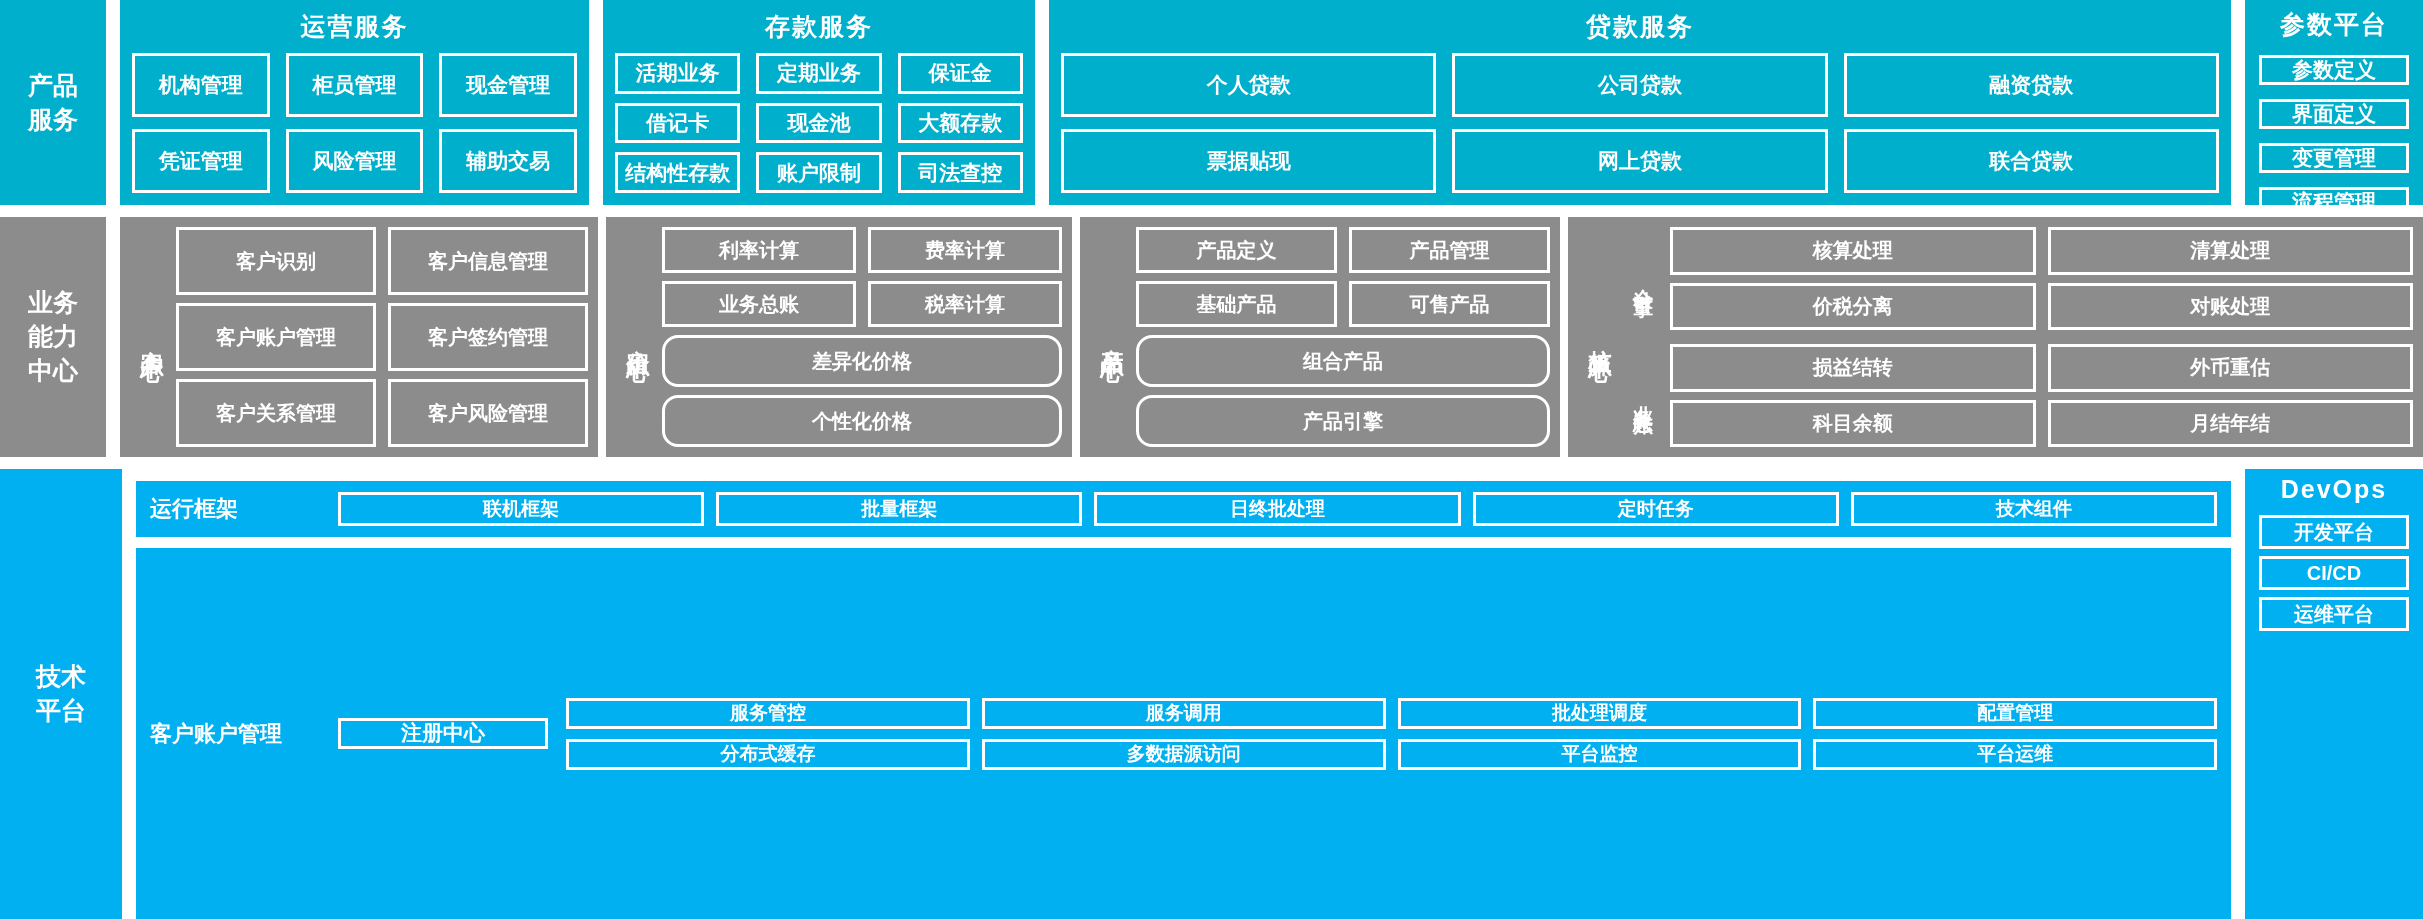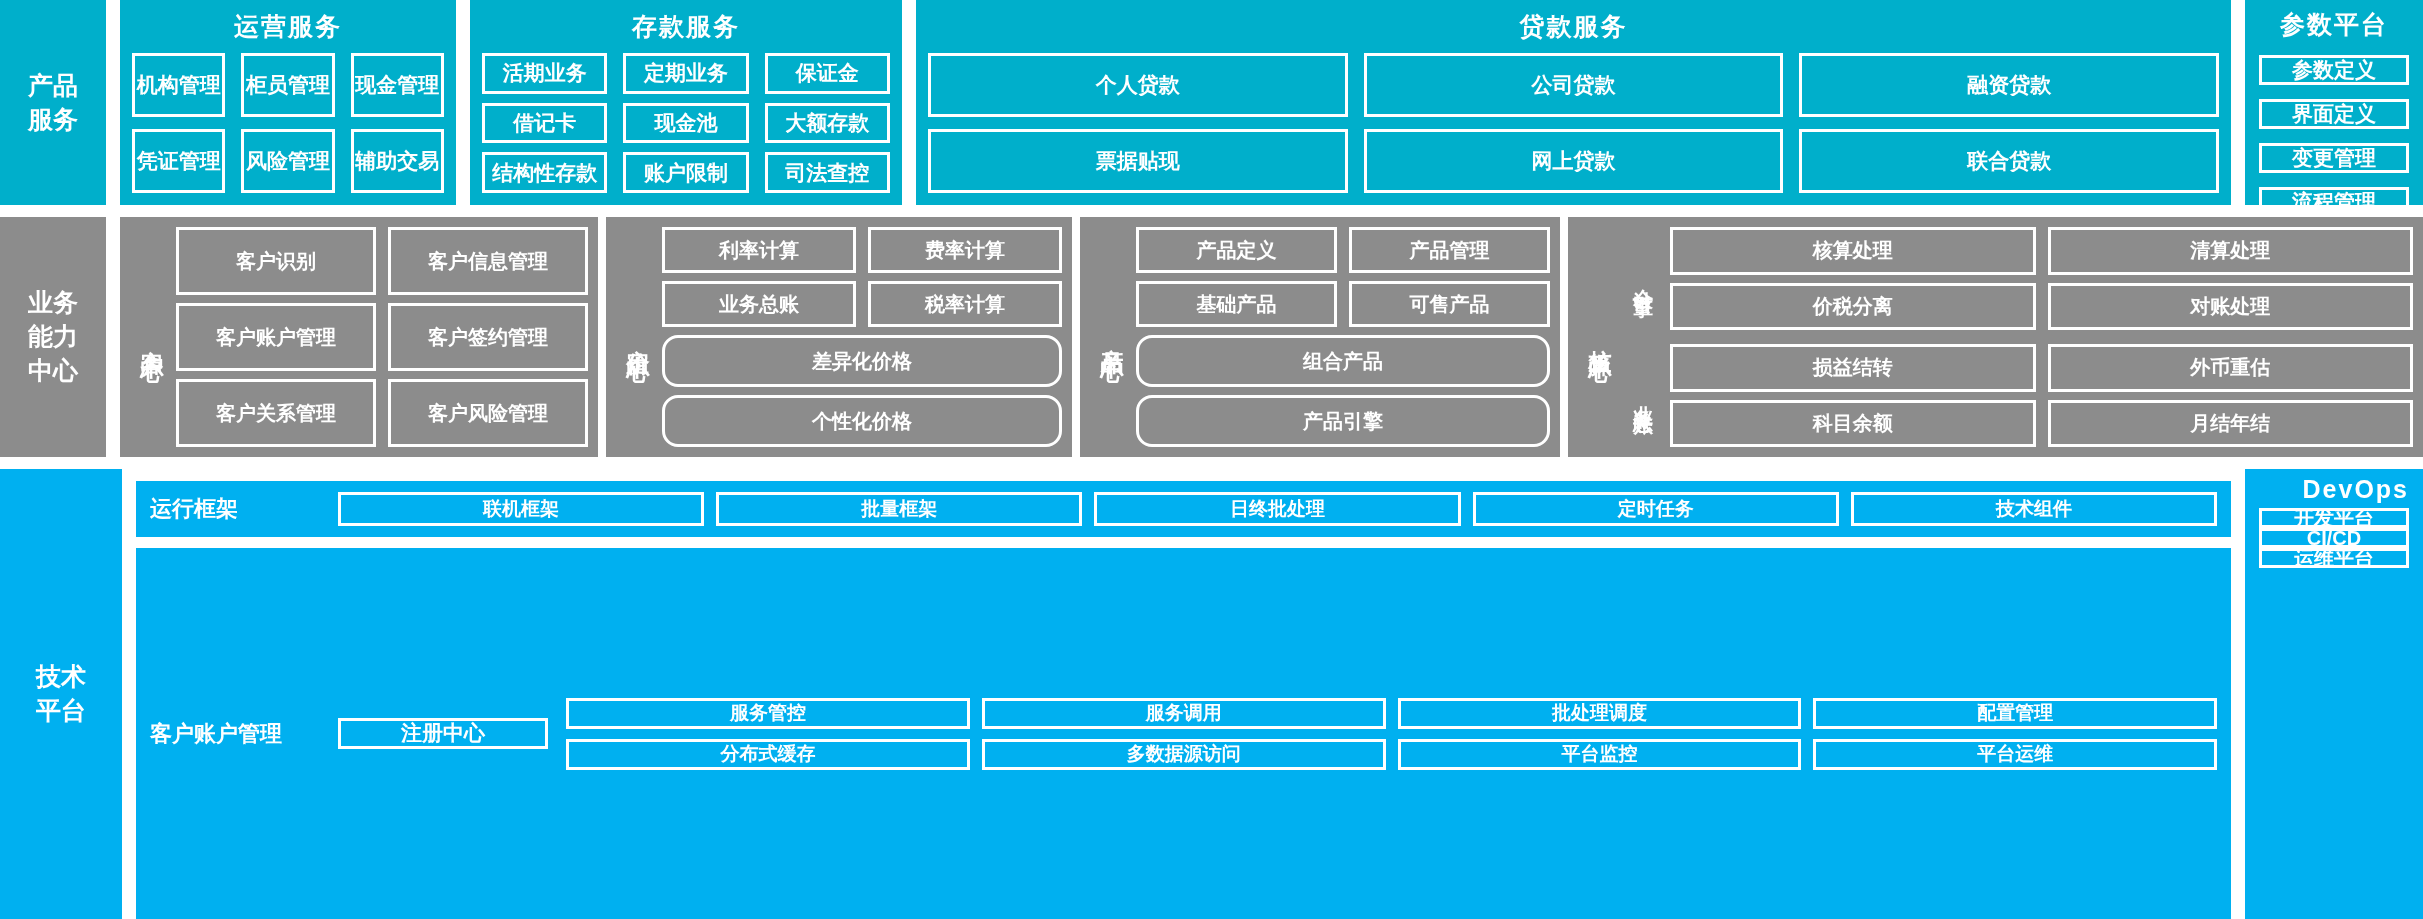--- a/index.html
+++ b/index.html
@@ -35,21 +35,21 @@
   .grouptitle {
     color: #ffffff; font-weight: bold; text-align: center;
     font-size: 25px; letter-spacing: 2px;
   }
 
   
   .row1 { display: flex; height: 205px; gap: 14px; padding: 0 0 0 0; }
   .r1-label { width: 106px; background: #00AFCB; font-size: 25px; flex: none; line-height: 1.35; }
   .r1-groups { flex: 1; display: flex; gap: 14px; }
   .r1-group { background: #00AFCB; padding: 10px 12px 12px 12px; display: flex; flex-direction: column; }
-  .g-op   { width: 336px; flex: none; }
+  .g-op   { width: 469px; flex: none; }
   .g-dep  { width: 432px; flex: none; }
   .g-loan { flex: 1; }
   .r1-grid { flex: 1; display: grid; grid-template-columns: repeat(3, 1fr); gap: 12px 16px; margin-top: 10px; }
   .g-op .r1-grid, .g-loan .r1-grid { grid-template-rows: repeat(2, 1fr); align-content: center; }
   .g-dep .r1-grid { grid-template-rows: repeat(3, 1fr); gap: 9px 16px; }
   .r1-grid .cell { font-size: 21px; }
 
   .r1-right { width: 178px; flex: none; background: #00AFCB; padding: 8px 14px; display: flex; flex-direction: column; }
   .r1-right-title { font-size: 25px; }
 
@@ -83,22 +83,22 @@
   .band-run { height: 56px; margin-top: 12px; }
   .band-base { flex: 1; }
   .band-title { color: #ffffff; font-weight: bold; font-size: 22px; width: 170px; flex: none; }
   .band-cells { flex: 1; display: grid; grid-template-columns: repeat(5, 1fr); gap: 12px; }
   .band-run .band-cells .cell { height: 34px; font-size: 19px; }
   .base-first { width: 210px; flex: none; display: flex; }
   .base-first .cell { flex: 1; font-size: 21px; }
   .base-rest { flex: 1; display: grid; grid-template-columns: repeat(4, 1fr); gap: 10px 12px; }
   .base-rest .cell { height: 31px; font-size: 19px; }
   .r3-right { width: 178px; flex: none; background: #00B0F0; padding: 6px 14px; display: flex; flex-direction: column; }
-  .r3-right-title { font-size: 25px; margin-bottom: 4px; text-align: right; }
-  .r3-right .cell { margin-top: 0; height: 20px; font-size: 20px; }
+  .r3-right-title { font-size: 25px; margin-bottom: 4px; }
+  .r3-right .cell { margin-top: 7px; height: 34px; font-size: 20px; }
   .r1-right .cell { margin-top: 14px; height: 44px; font-size: 21px; }
 </style>
 </head>
 <body>
 
 <div class="page">
 
   <div class="row1">
 
     <div class="rail r1-label">

